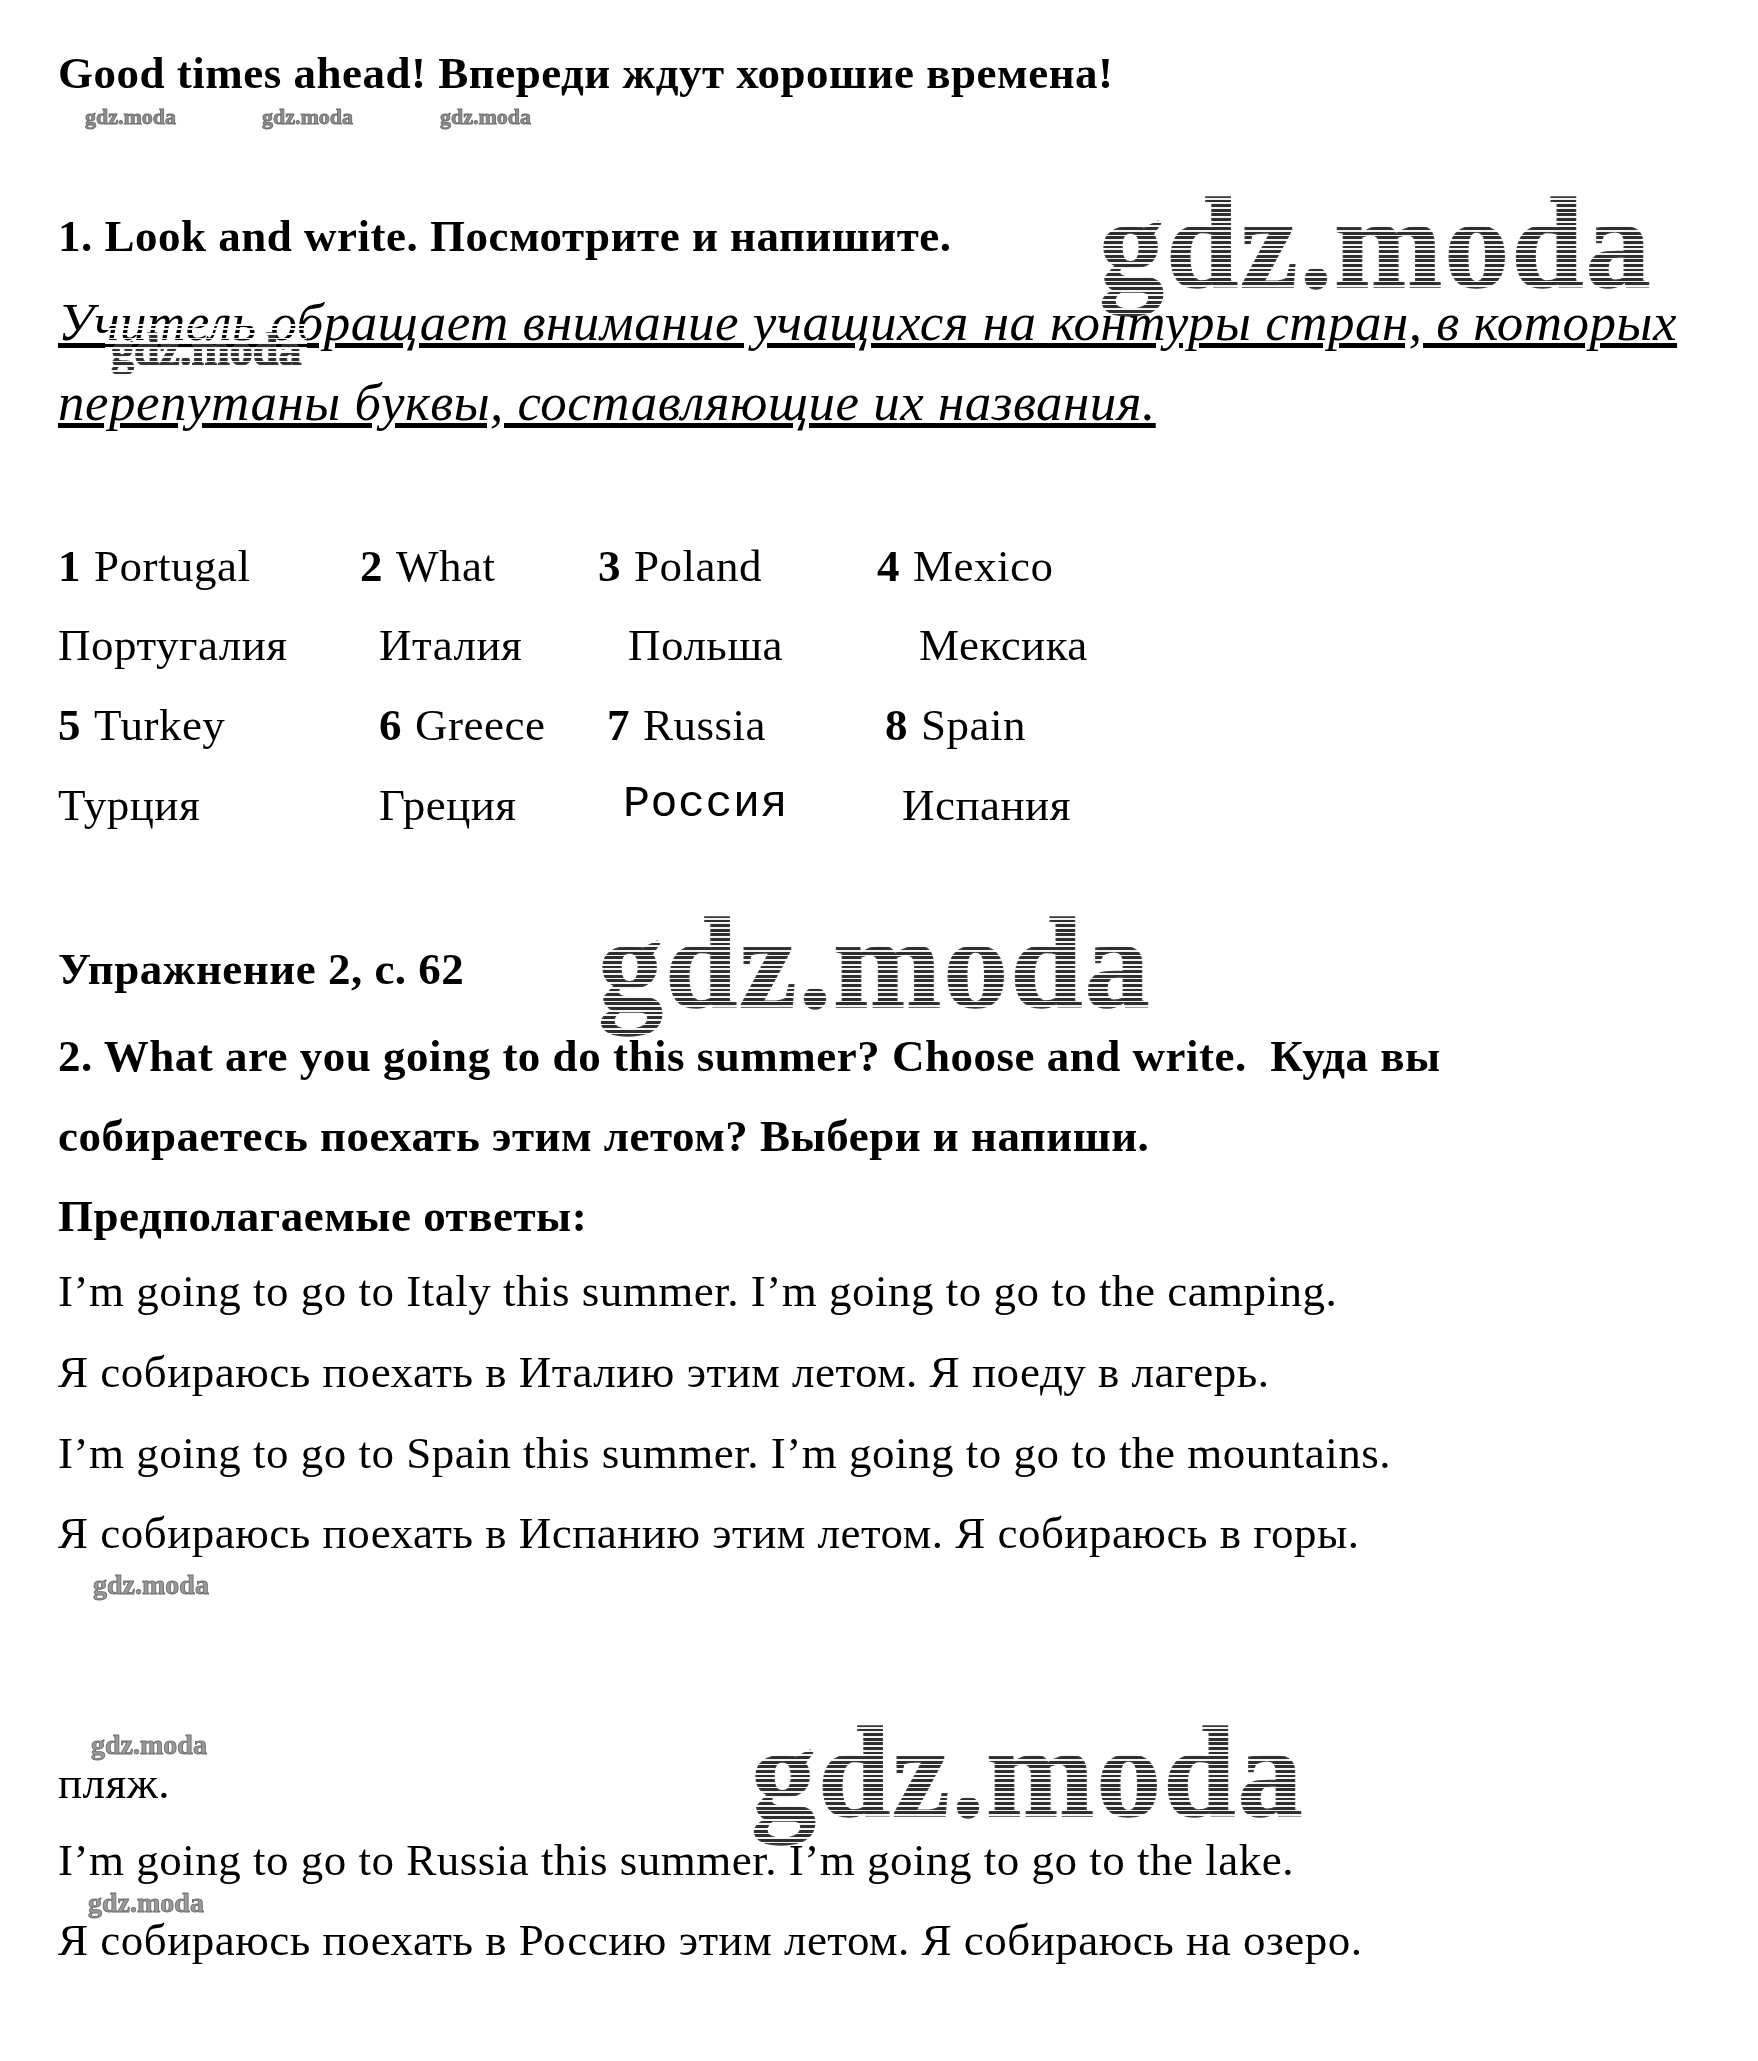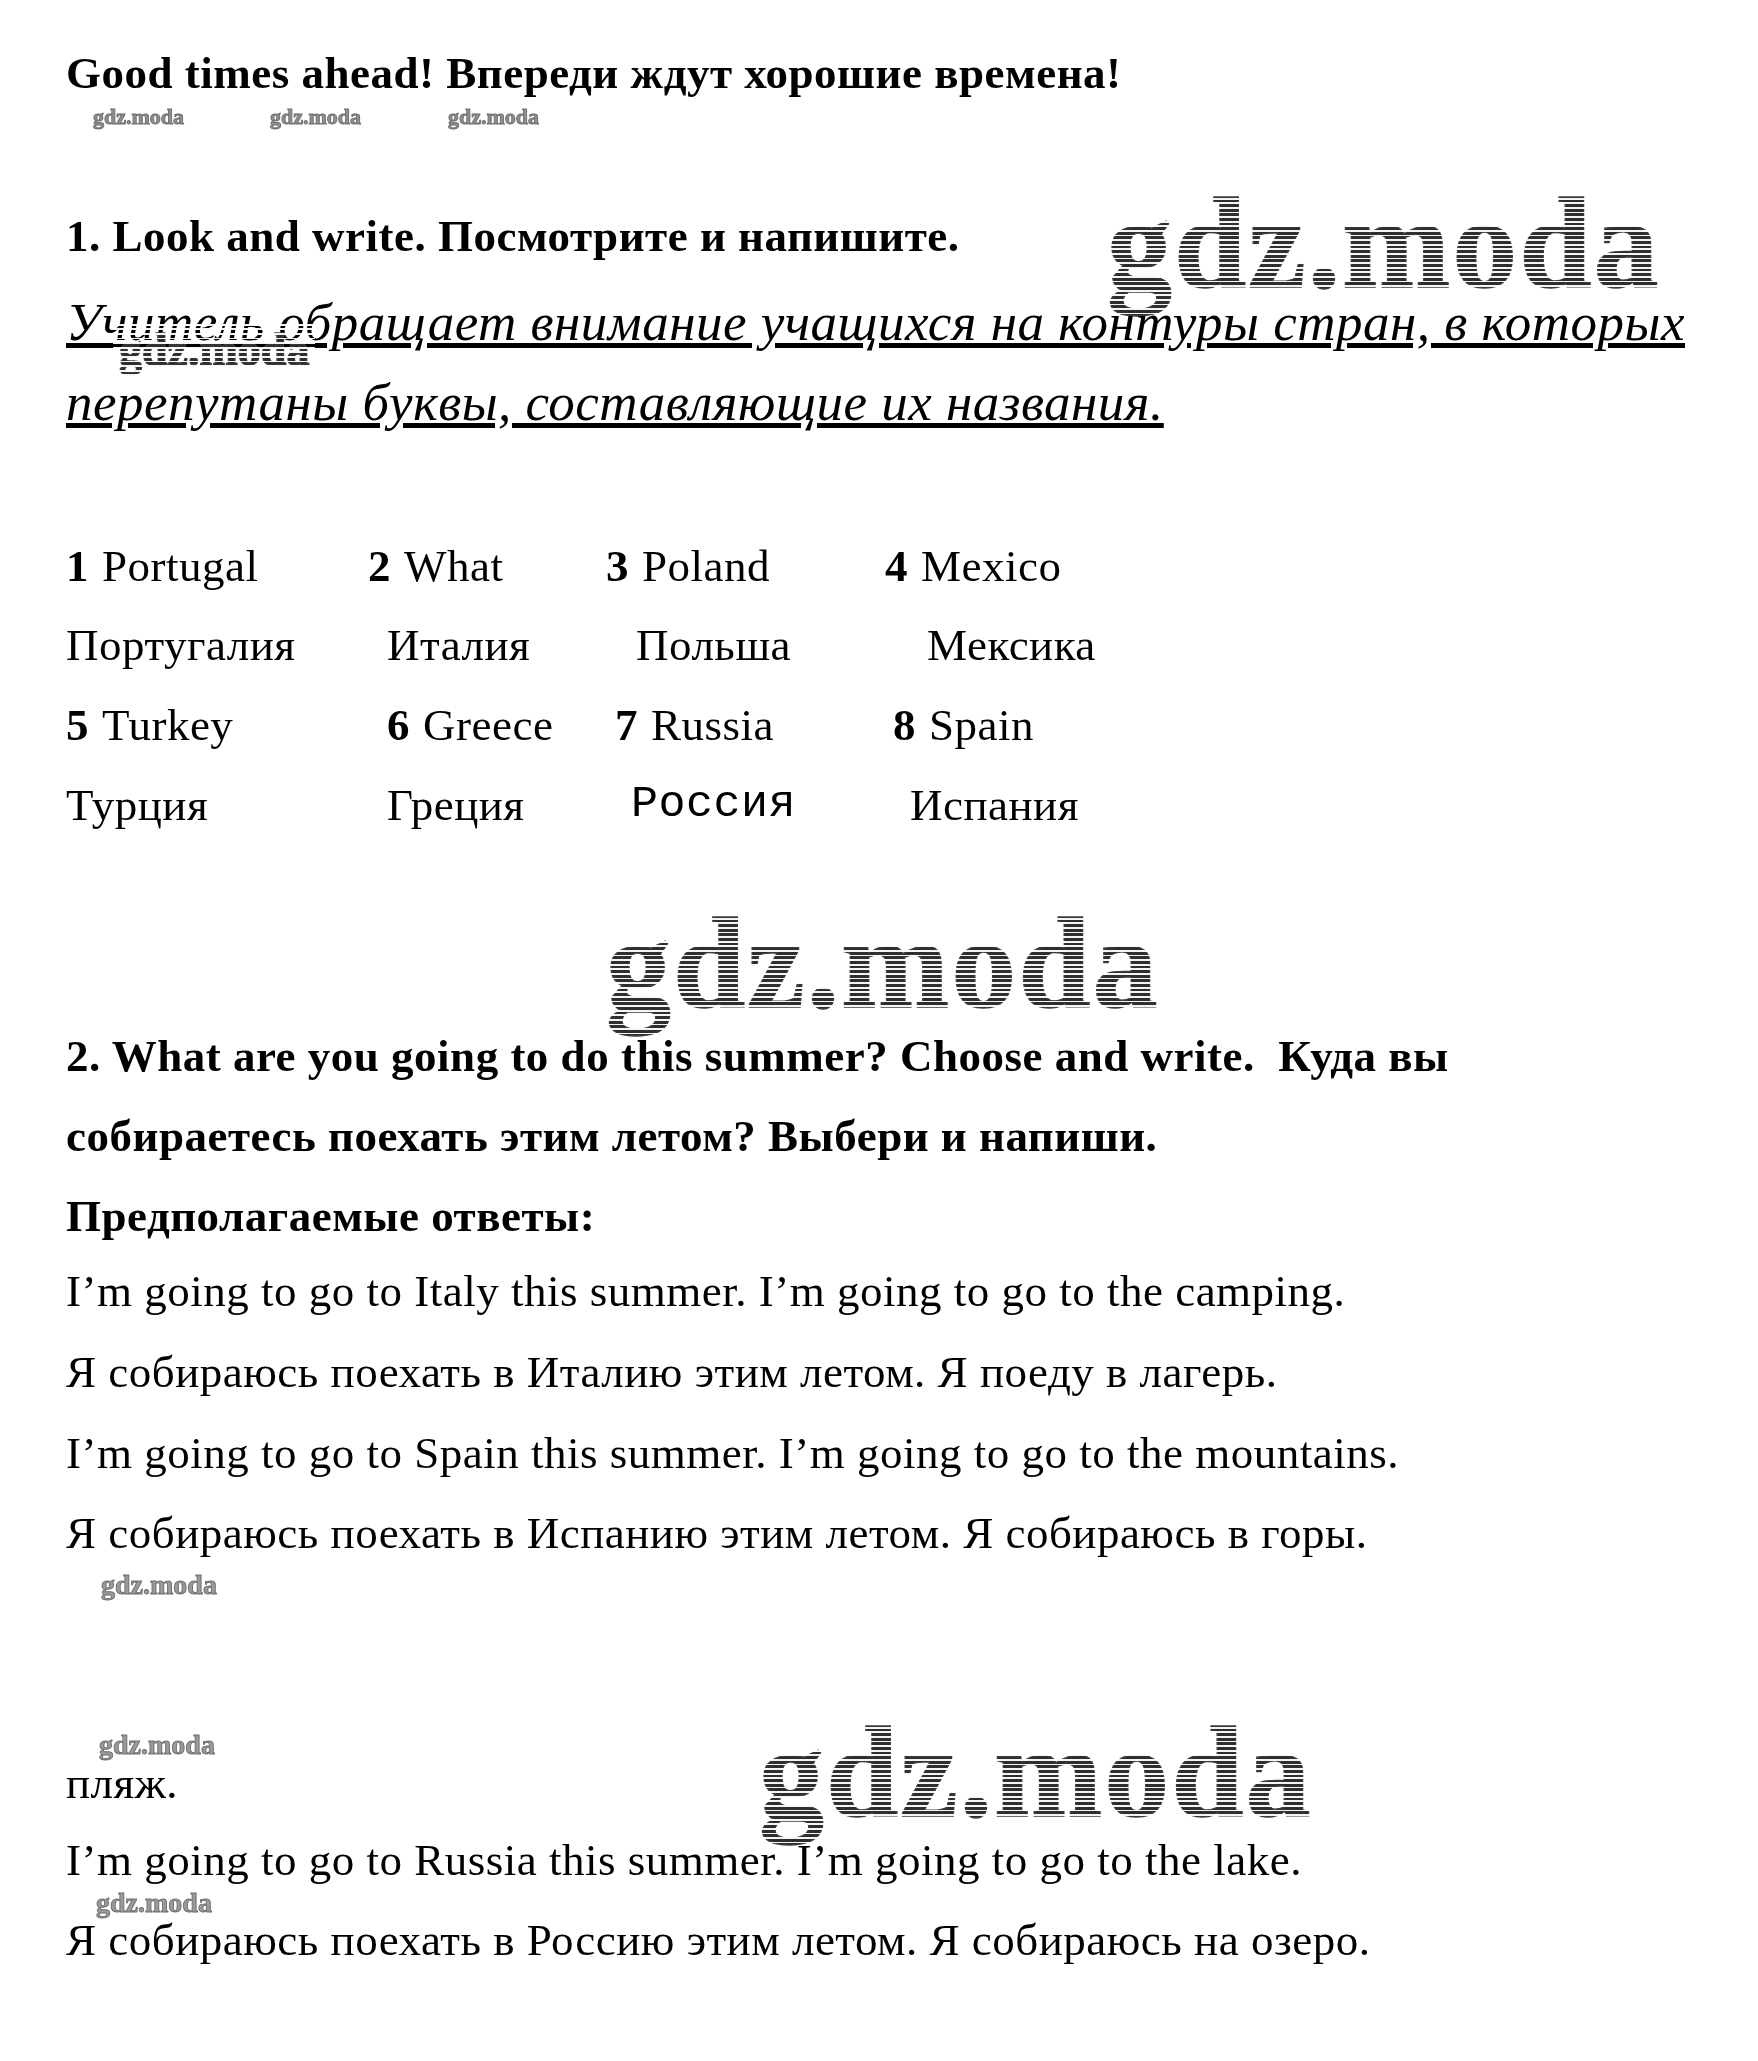--- a/index.html
+++ b/index.html
@@ -4,21 +4,20 @@
 <style>
   html, body { margin: 0; padding: 0; background: #ffffff; }
   .page {
     position: relative;
     width: 1717px;
     height: 2062px;
     background: #ffffff;
     overflow: hidden;
     font-family: "Liberation Serif", "DejaVu Serif", serif;
     color: #000;
-    margin-left: 8px;
   }
   .t {
     position: absolute;
     font-size: 45px;
     line-height: 1.12;
     white-space: pre;
     letter-spacing: 0.5px;
   }
   .b { font-weight: bold; }
   .i { font-style: italic; font-size: 53px; text-decoration: underline; }
@@ -91,20 +90,21 @@
   <div class="t" style="left:58px;  top:700px;"><span class="b">5</span><span class="nm">Turkey</span></div>
   <div class="t" style="left:379px; top:700px;"><span class="b">6</span><span class="nm">Greece</span></div>
   <div class="t" style="left:607px; top:700px;"><span class="b">7</span><span class="nm">Russia</span></div>
   <div class="t" style="left:885px; top:700px;"><span class="b">8</span><span class="nm">Spain</span></div>
 
   <div class="t" style="left:58px;  top:780px;">Турция</div>
   <div class="t" style="left:379px; top:780px;">Греция</div>
   <div class="t" style="left:623px; top:780px;font-family:Liberation Mono, monospace;">Россия</div>
   <div class="t" style="left:902px; top:780px;">Испания</div>
 
+  <div class="t b" style="left:58px; top:944px;">Упражнение 2, с. 62</div>
   <div class="wm-h big" style="left:598px; top:898px;">gdz.moda</div>
 
   <div class="t b" style="left:58px; top:1031px;">2. What are you going to do this summer? Choose and write.  Куда вы</div>
   <div class="t b" style="left:58px; top:1111px;">собираетесь поехать этим летом? Выбери и напиши.</div>
   <div class="t b" style="left:58px; top:1191px;">Предполагаемые ответы:</div>
 
   <div class="t" style="left:58px; top:1266px;">I’m going to go to Italy this summer. I’m going to go to the camping.</div>
   <div class="t" style="left:58px; top:1347px;">Я собираюсь поехать в Италию этим летом. Я поеду в лагерь.</div>
   <div class="t" style="left:58px; top:1428px;">I’m going to go to Spain this summer. I’m going to go to the mountains.</div>
   <div class="t" style="left:58px; top:1508px;">Я собираюсь поехать в Испанию этим летом. Я собираюсь в горы.</div>

